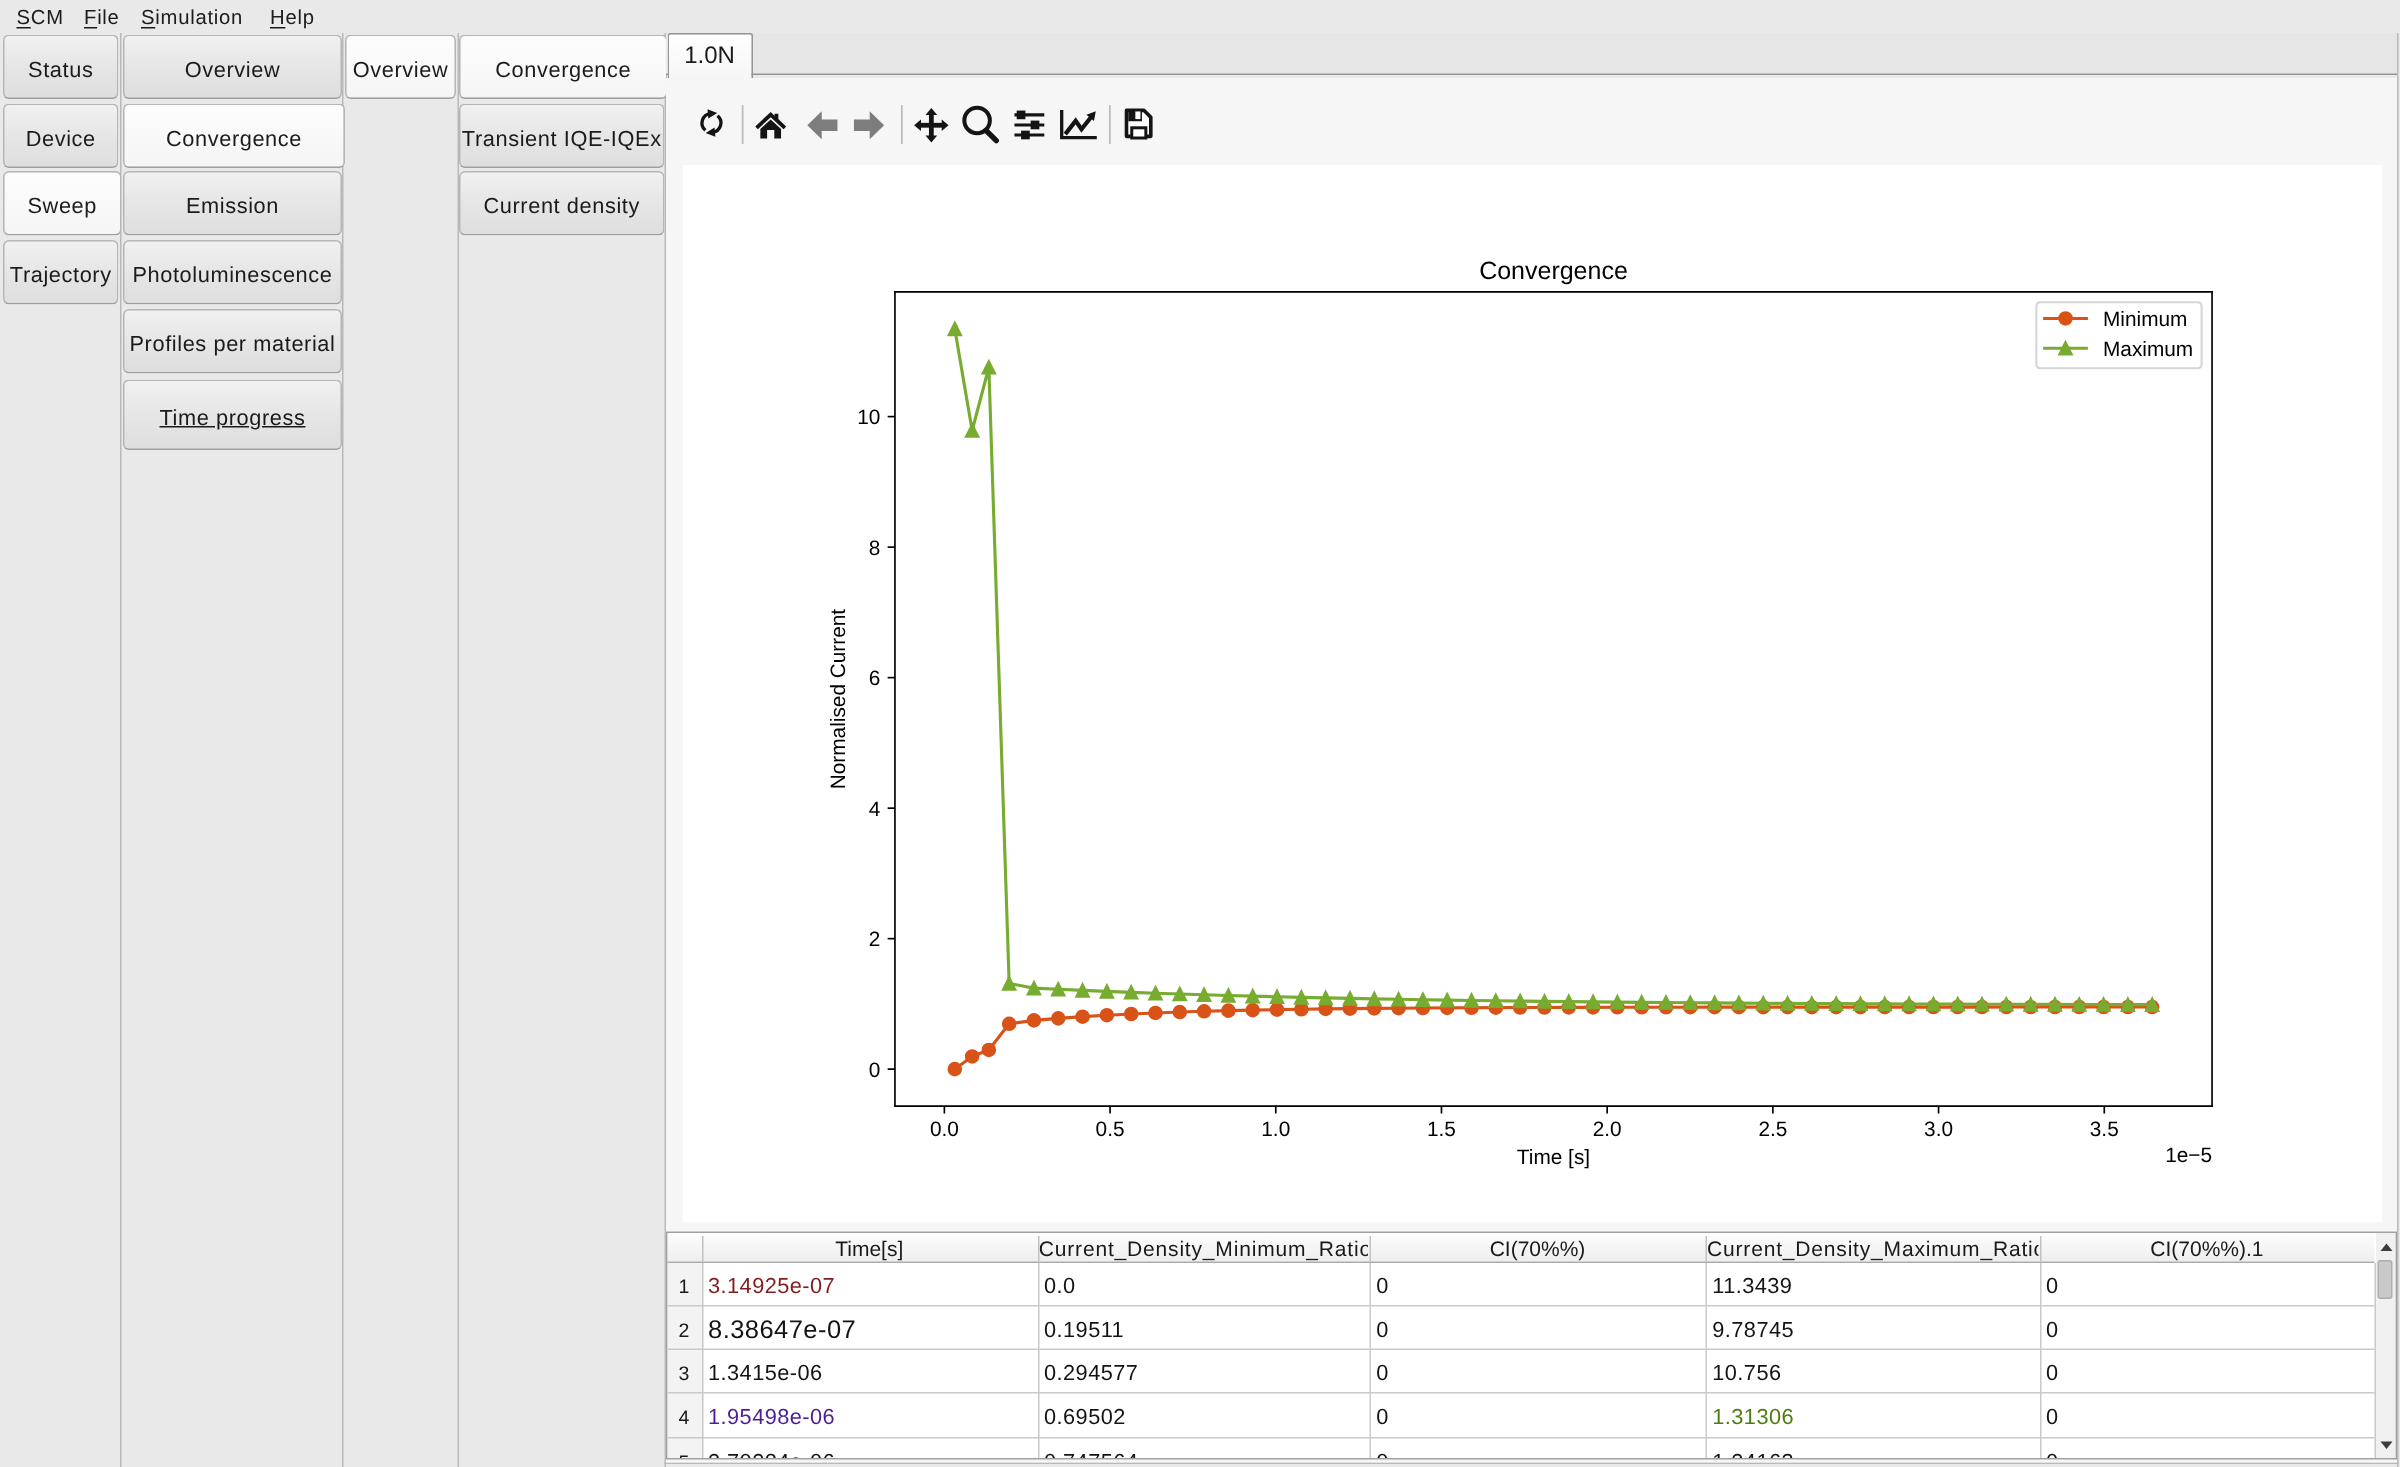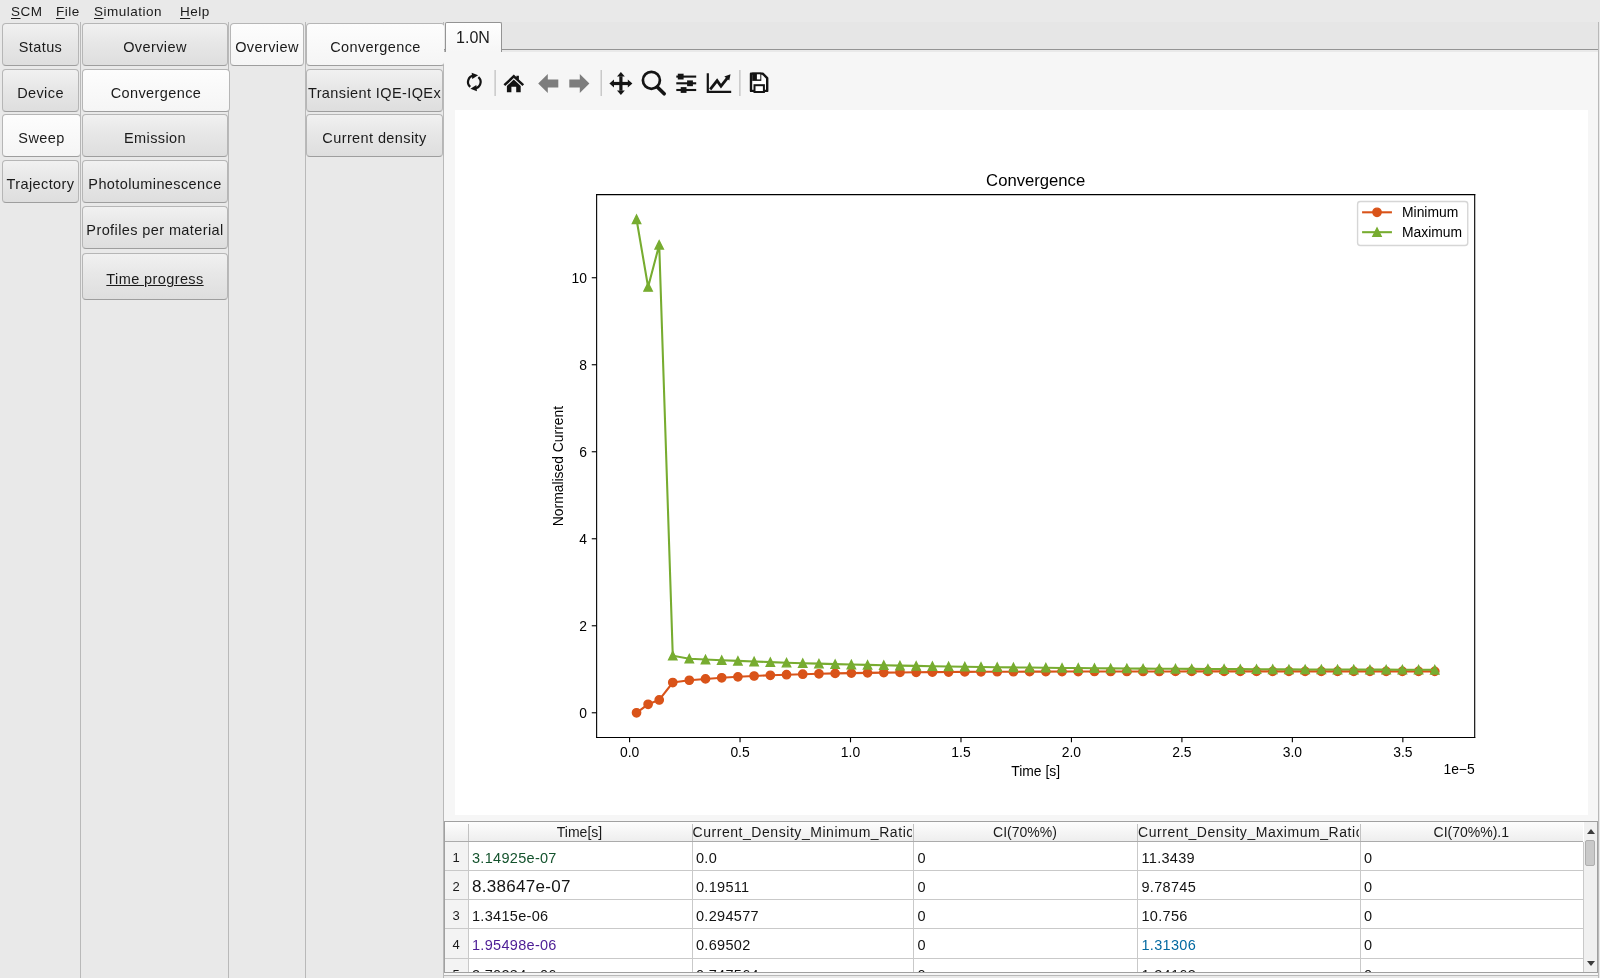--- a/index.html
+++ b/index.html
@@ -590,21 +590,21 @@
 <div class="abs" style="left:915px;top:0;width:223.5px;height:20px;text-align:center;font-size:14px;line-height:21px;overflow:hidden;white-space:nowrap;color:#1a1a1a;">CI(70%%).1</div>
 <div class="abs" style="left:0;top:20px;width:23px;height:134px;background:#f3f3f3;"></div>
 <div class="abs" style="left:23px;top:20px;width:1px;height:134px;background:#c9c9c9;"></div>
 <div class="abs" style="left:247px;top:20px;width:1px;height:134px;background:#c9c9c9;"></div>
 <div class="abs" style="left:468.5px;top:20px;width:1px;height:134px;background:#c9c9c9;"></div>
 <div class="abs" style="left:692.5px;top:20px;width:1px;height:134px;background:#c9c9c9;"></div>
 <div class="abs" style="left:915px;top:20px;width:1px;height:134px;background:#c9c9c9;"></div>
 <div class="abs" style="left:1138.5px;top:20px;width:1px;height:134px;background:#c9c9c9;"></div>
 <div class="abs" style="left:0;top:48.3px;width:1138.5px;height:1px;background:#c9c9c9;"></div>
 <div class="abs" style="left:0;top:20.0px;width:23px;height:29.3px;font-size:13px;line-height:32.3px;text-align:center;color:#1a1a1a;">1</div>
-<div class="abs" style="left:27.5px;top:20.0px;width:218px;height:33px;font-size:14.5px;letter-spacing:0.3px;line-height:32.3px;white-space:nowrap;overflow:hidden;color:#14532d;">3.14925e-07</div>
+<div class="abs" style="left:27.5px;top:20.0px;width:218px;height:33px;font-size:14.5px;letter-spacing:0.3px;line-height:32.3px;white-space:nowrap;overflow:hidden;color:#7f1d1d;">3.14925e-07</div>
 <div class="abs" style="left:251.5px;top:20.0px;width:215.5px;height:29.3px;font-size:14.5px;letter-spacing:0.3px;line-height:32.3px;white-space:nowrap;overflow:hidden;color:#131313;">0.0</div>
 <div class="abs" style="left:473.0px;top:20.0px;width:218.0px;height:29.3px;font-size:14.5px;letter-spacing:0.3px;line-height:32.3px;white-space:nowrap;overflow:hidden;color:#131313;">0</div>
 <div class="abs" style="left:697.0px;top:20.0px;width:216.5px;height:26px;font-size:14.5px;letter-spacing:0.3px;line-height:32.3px;white-space:nowrap;overflow:hidden;color:#131313;">11.3439</div>
 <div class="abs" style="left:919.5px;top:20.0px;width:217.5px;height:29.3px;font-size:14.5px;letter-spacing:0.3px;line-height:32.3px;white-space:nowrap;overflow:hidden;color:#131313;">0</div>
 <div class="abs" style="left:0;top:77.6px;width:1138.5px;height:1px;background:#c9c9c9;"></div>
 <div class="abs" style="left:0;top:49.3px;width:23px;height:29.3px;font-size:13px;line-height:32.3px;text-align:center;color:#1a1a1a;">2</div>
 <div class="abs" style="left:27.5px;top:49.3px;width:218px;height:29.3px;font-size:17px;letter-spacing:0.3px;line-height:32.3px;white-space:nowrap;overflow:hidden;color:#131313;">8.38647e-07</div>
 <div class="abs" style="left:251.5px;top:49.3px;width:215.5px;height:29.3px;font-size:14.5px;letter-spacing:0.3px;line-height:32.3px;white-space:nowrap;overflow:hidden;color:#131313;">0.19511</div>
 <div class="abs" style="left:473.0px;top:49.3px;width:218.0px;height:29.3px;font-size:14.5px;letter-spacing:0.3px;line-height:32.3px;white-space:nowrap;overflow:hidden;color:#131313;">0</div>
 <div class="abs" style="left:697.0px;top:49.3px;width:216.5px;height:29.3px;font-size:14.5px;letter-spacing:0.3px;line-height:32.3px;white-space:nowrap;overflow:hidden;color:#131313;">9.78745</div>
@@ -614,21 +614,21 @@
 <div class="abs" style="left:27.5px;top:78.6px;width:218px;height:29.3px;font-size:14.5px;letter-spacing:0.3px;line-height:32.3px;white-space:nowrap;overflow:hidden;color:#131313;">1.3415e-06</div>
 <div class="abs" style="left:251.5px;top:78.6px;width:215.5px;height:29.3px;font-size:14.5px;letter-spacing:0.3px;line-height:32.3px;white-space:nowrap;overflow:hidden;color:#131313;">0.294577</div>
 <div class="abs" style="left:473.0px;top:78.6px;width:218.0px;height:29.3px;font-size:14.5px;letter-spacing:0.3px;line-height:32.3px;white-space:nowrap;overflow:hidden;color:#131313;">0</div>
 <div class="abs" style="left:697.0px;top:78.6px;width:216.5px;height:29.3px;font-size:14.5px;letter-spacing:0.3px;line-height:32.3px;white-space:nowrap;overflow:hidden;color:#131313;">10.756</div>
 <div class="abs" style="left:919.5px;top:78.6px;width:217.5px;height:29.3px;font-size:14.5px;letter-spacing:0.3px;line-height:32.3px;white-space:nowrap;overflow:hidden;color:#131313;">0</div>
 <div class="abs" style="left:0;top:136.2px;width:1138.5px;height:1px;background:#c9c9c9;"></div>
 <div class="abs" style="left:0;top:107.9px;width:23px;height:29.3px;font-size:13px;line-height:32.3px;text-align:center;color:#1a1a1a;">4</div>
 <div class="abs" style="left:27.5px;top:107.9px;width:218px;height:29.3px;font-size:14.5px;letter-spacing:0.3px;line-height:32.3px;white-space:nowrap;overflow:hidden;color:#4c1d95;">1.95498e-06</div>
 <div class="abs" style="left:251.5px;top:107.9px;width:215.5px;height:29.3px;font-size:14.5px;letter-spacing:0.3px;line-height:32.3px;white-space:nowrap;overflow:hidden;color:#131313;">0.69502</div>
 <div class="abs" style="left:473.0px;top:107.9px;width:218.0px;height:29.3px;font-size:14.5px;letter-spacing:0.3px;line-height:32.3px;white-space:nowrap;overflow:hidden;color:#131313;">0</div>
-<div class="abs" style="left:697.0px;top:107.9px;width:216.5px;height:29.3px;font-size:14.5px;letter-spacing:0.3px;line-height:32.3px;white-space:nowrap;overflow:hidden;color:#0369a1;">1.31306</div>
+<div class="abs" style="left:697.0px;top:107.9px;width:216.5px;height:29.3px;font-size:14.5px;letter-spacing:0.3px;line-height:32.3px;white-space:nowrap;overflow:hidden;color:#4d7c0f;">1.31306</div>
 <div class="abs" style="left:919.5px;top:107.9px;width:217.5px;height:29.3px;font-size:14.5px;letter-spacing:0.3px;line-height:32.3px;white-space:nowrap;overflow:hidden;color:#131313;">0</div>
 
 <div class="abs" style="left:0;top:137.2px;width:23px;height:29.3px;font-size:13px;line-height:32.3px;text-align:center;color:#1a1a1a;">5</div>
 <div class="abs" style="left:27.5px;top:137.2px;width:218px;height:29.3px;font-size:14.5px;letter-spacing:0.3px;line-height:32.3px;white-space:nowrap;overflow:hidden;color:#131313;">2.70284e-06</div>
 <div class="abs" style="left:251.5px;top:137.2px;width:215.5px;height:29.3px;font-size:14.5px;letter-spacing:0.3px;line-height:32.3px;white-space:nowrap;overflow:hidden;color:#131313;">0.747564</div>
 <div class="abs" style="left:473.0px;top:137.2px;width:218.0px;height:29.3px;font-size:14.5px;letter-spacing:0.3px;line-height:32.3px;white-space:nowrap;overflow:hidden;color:#131313;">0</div>
 <div class="abs" style="left:697.0px;top:137.2px;width:216.5px;height:29.3px;font-size:14.5px;letter-spacing:0.3px;line-height:32.3px;white-space:nowrap;overflow:hidden;color:#131313;">1.24163</div>
 <div class="abs" style="left:919.5px;top:137.2px;width:217.5px;height:29.3px;font-size:14.5px;letter-spacing:0.3px;line-height:32.3px;white-space:nowrap;overflow:hidden;color:#131313;">0</div>
 <div class="abs" style="left:1139.5px;top:0;width:13.0px;height:152.5px;background:#f0f0f0;"></div>
 <div class="abs" style="left:1142.0px;top:7px;width:0;height:0;border-left:4.5px solid transparent;border-right:4.5px solid transparent;border-bottom:5.5px solid #3c3c3c;"></div>

